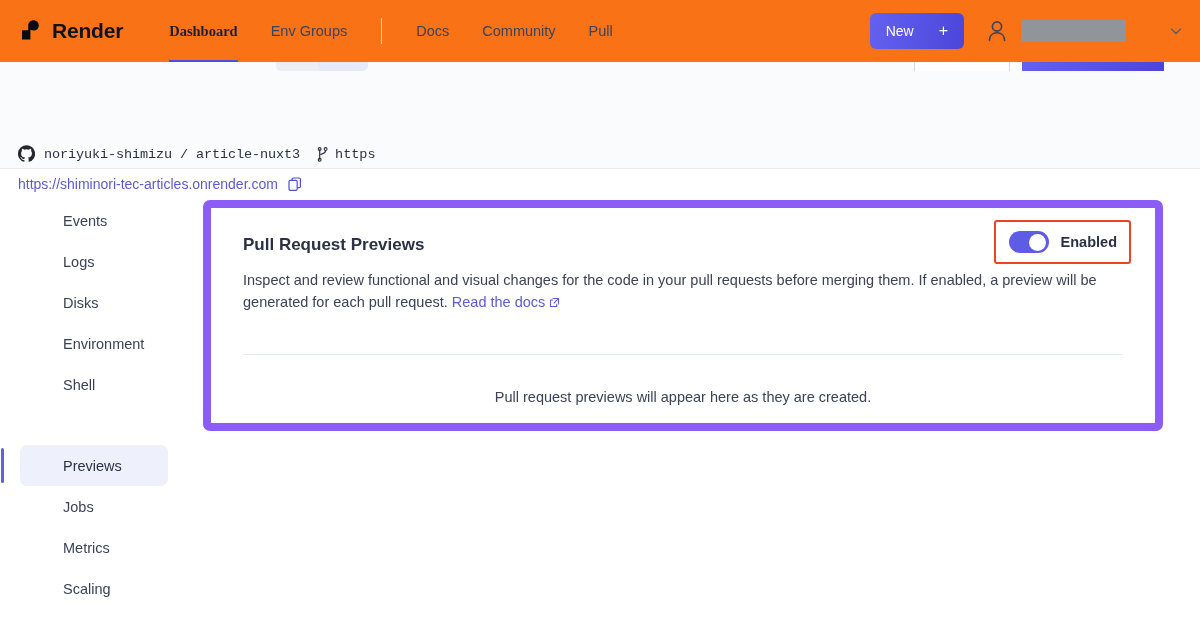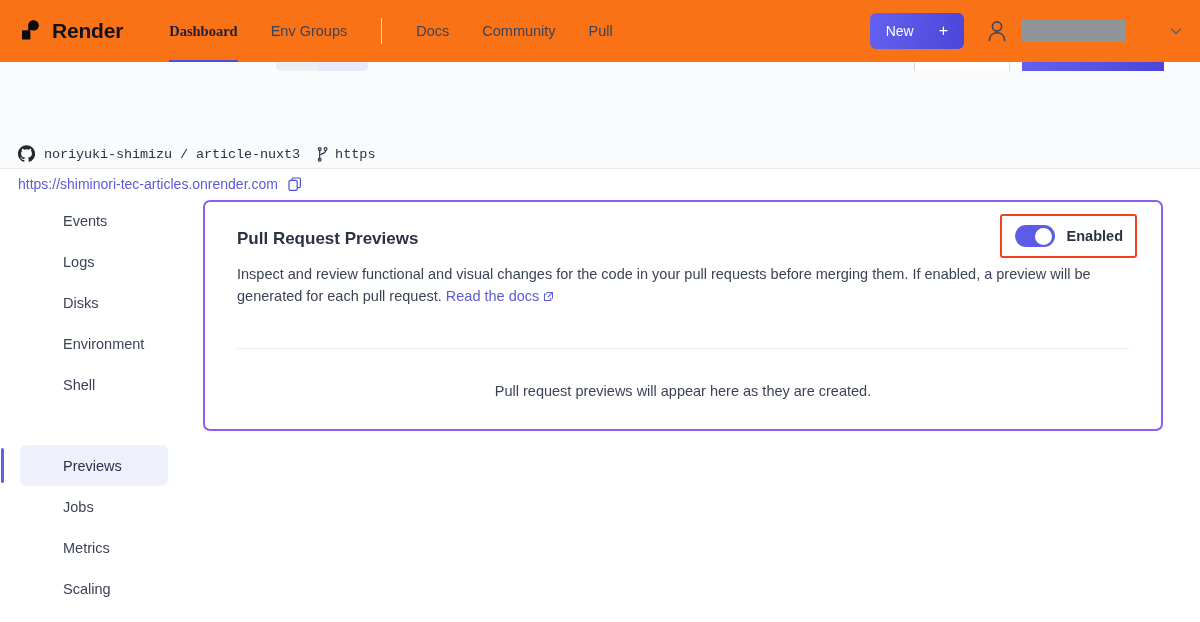--- a/index.html
+++ b/index.html
@@ -127,21 +127,21 @@
   .side-item.active::before {
     content: ""; position: absolute; left: -19px; top: 3px;
     width: 2.5px; height: 35px; background: #6360e0; border-radius: 2px;
   }
 
   
   .card {
     position: absolute; top: 200px; left: 203px;
     width: 960px; height: 231px;
     background: #ffffff;
-    border: 2px solid #8b5cf6;
+    border: 8px solid #8b5cf6;
     border-radius: 7px;
   }
   .card-head {
     position: relative; height: 70px;
   }
   .card-title {
     position: absolute; left: 32px; top: 27px;
     font-size: 17px; font-weight: 700; color: #2b3245;
   }
   .toggle-highlight {

